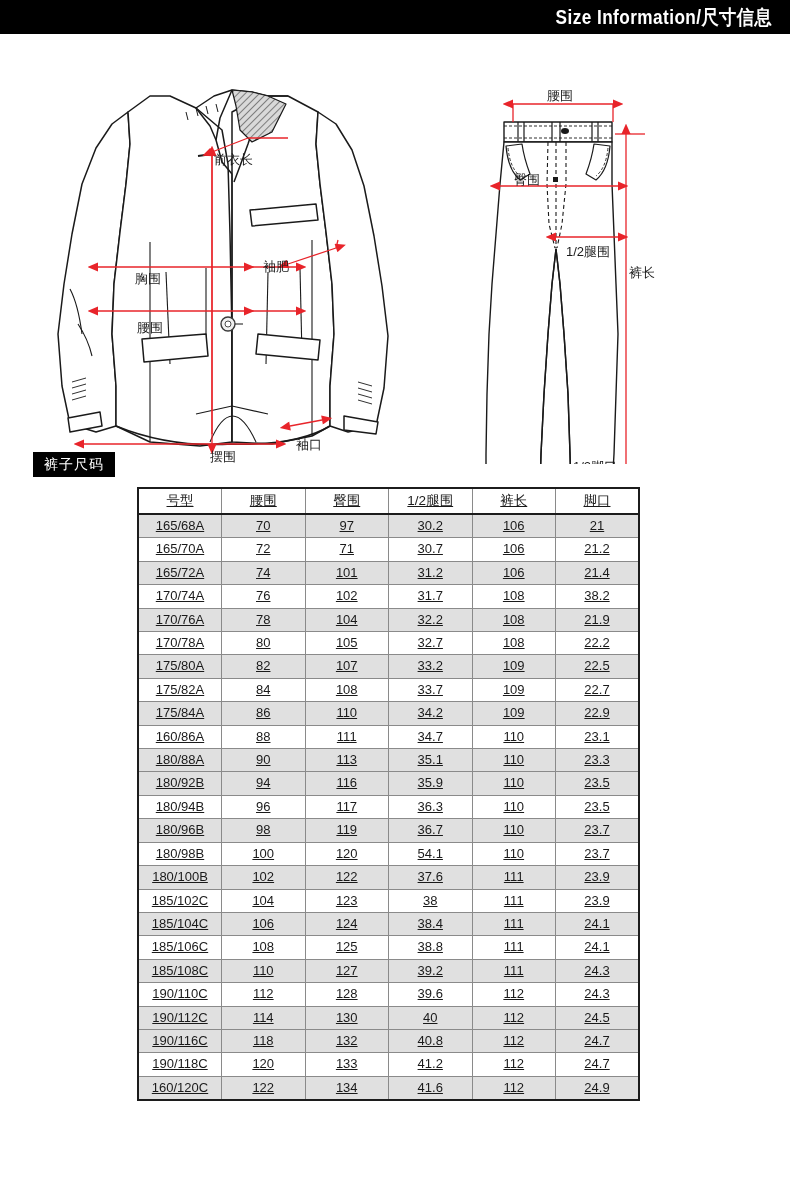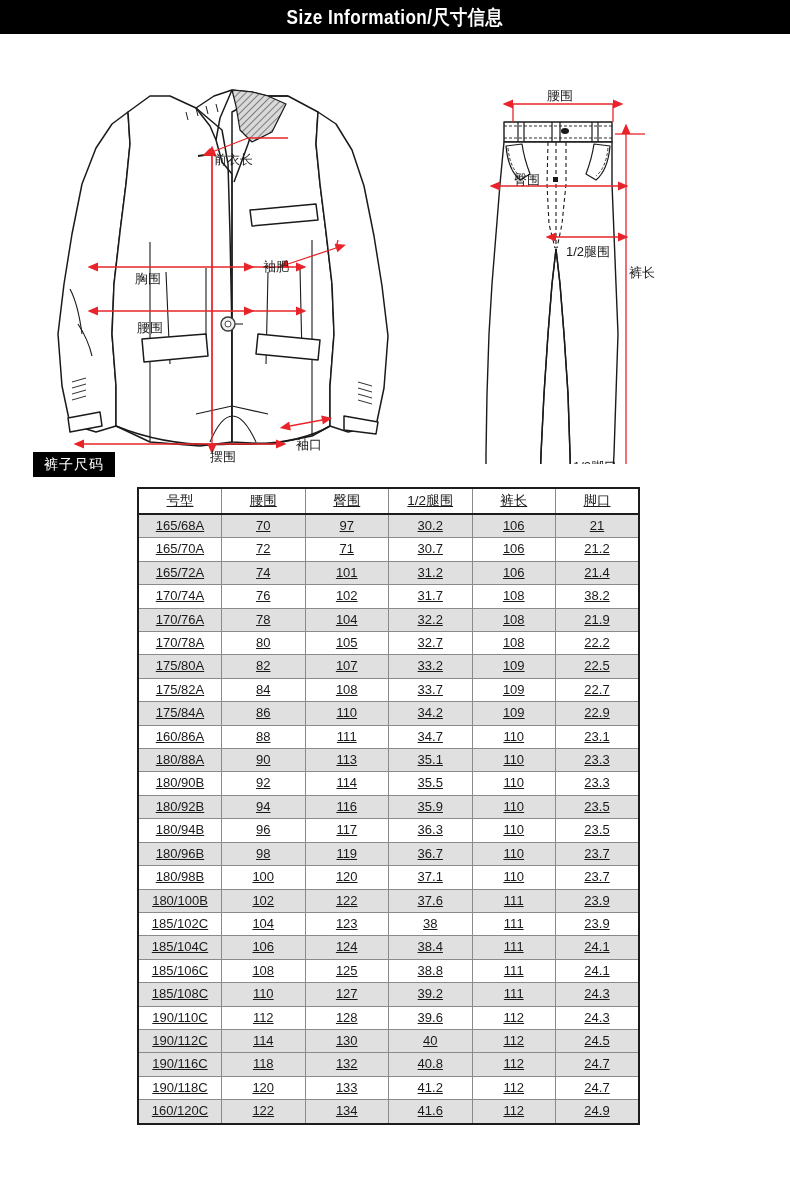--- a/index.html
+++ b/index.html
@@ -16,21 +16,21 @@
     overflow: hidden;
   }
 
   
   .banner {
     width: 790px;
     height: 34px;
     background: #000000;
     display: flex;
     align-items: center;
-    justify-content: center;
+    justify-content: flex-end;
   }
   .banner-title {
     color: #ffffff;
     font-size: 20px;
     font-weight: bold;
     letter-spacing: 0.5px;
     font-family: "Liberation Sans", "DejaVu Sans", sans-serif;
     transform: scaleX(0.86);
   }
 
@@ -389,28 +389,20 @@
           <td>23.1</td>
         </tr>
         <tr class="odd">
           <td>180/88A</td>
           <td>90</td>
           <td>113</td>
           <td>35.1</td>
           <td>110</td>
           <td>23.3</td>
         </tr>
-        <tr class="even">
-          <td>180/90B</td>
-          <td>92</td>
-          <td>114</td>
-          <td>35.5</td>
-          <td>110</td>
-          <td>23.3</td>
-        </tr>
         <tr class="odd">
           <td>180/92B</td>
           <td>94</td>
           <td>116</td>
           <td>35.9</td>
           <td>110</td>
           <td>23.5</td>
         </tr>
         <tr class="even">
           <td>180/94B</td>
@@ -425,21 +417,21 @@
           <td>98</td>
           <td>119</td>
           <td>36.7</td>
           <td>110</td>
           <td>23.7</td>
         </tr>
         <tr class="even">
           <td>180/98B</td>
           <td>100</td>
           <td>120</td>
-          <td>37.1</td>
+          <td>54.1</td>
           <td>110</td>
           <td>23.7</td>
         </tr>
         <tr class="odd">
           <td>180/100B</td>
           <td>102</td>
           <td>122</td>
           <td>37.6</td>
           <td>111</td>
           <td>23.9</td>

